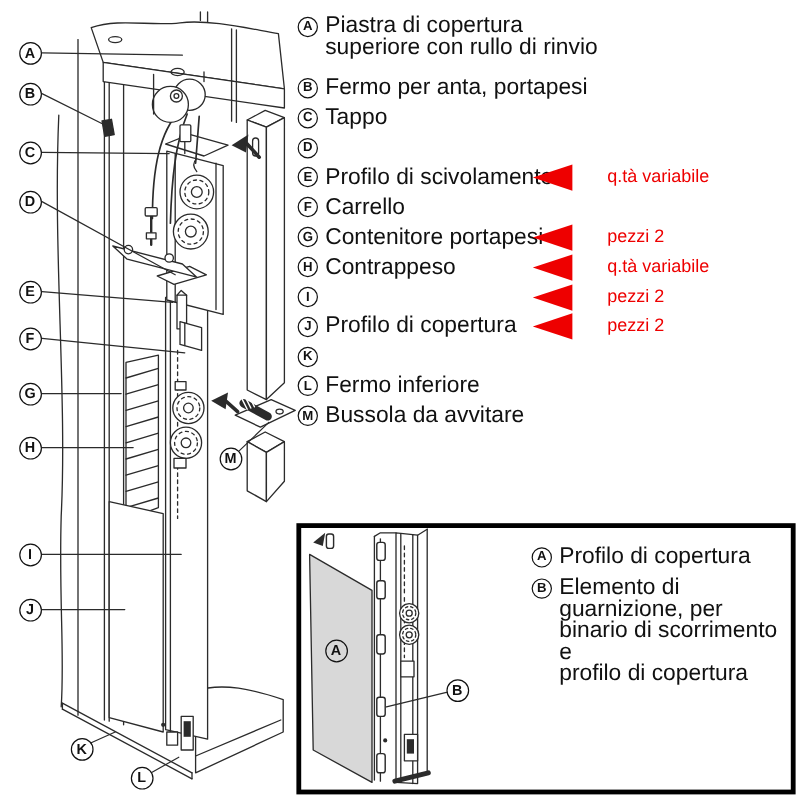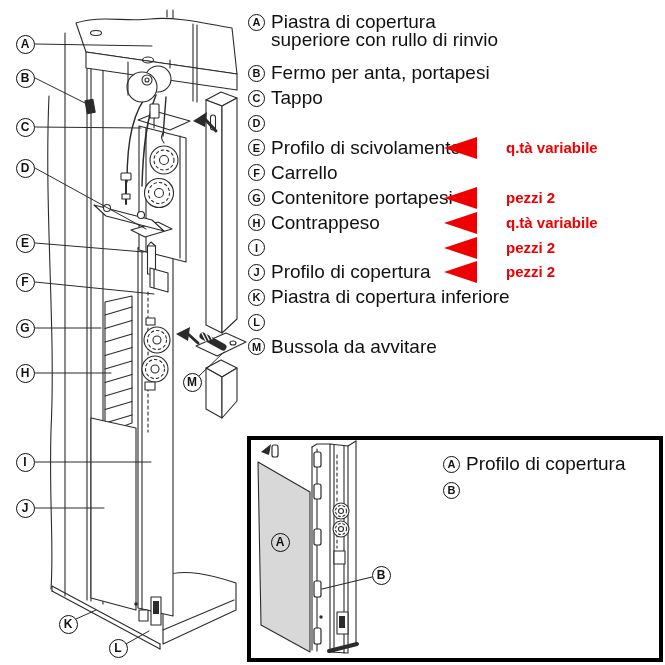--- a/index.html
+++ b/index.html
@@ -24,21 +24,21 @@
   #legend{position:absolute;left:248px;top:13px;width:416px;z-index:3;}
   .legend-row{position:relative;display:flex;gap:6px;margin-bottom:7px;}
   .legend-row:first-child{margin-bottom:15px;}
   .badge{flex:none;width:17px;height:17px;border:1.6px solid var(--txt);border-radius:50%;
     display:flex;align-items:center;justify-content:center;
     font-size:11px;font-weight:bold;background:transparent;margin-top:0.5px;}
   .legend-label{font-size:19px;line-height:18px;white-space:pre-line;}
   .red-arrow{position:absolute;left:196px;top:-2px;width:0;height:0;
     border-top:11px solid transparent;border-bottom:11px solid transparent;
     border-right:33px solid var(--red);}
-  .red-note{position:absolute;left:258px;top:0;color:var(--red);font-size:15px;line-height:18px;font-weight:bold;}
+  .red-note{position:absolute;left:258px;top:0;color:var(--red);font-size:15px;line-height:18px;font-weight:normal;}
 
   
   .callout{position:absolute;width:19px;height:19px;border:1.6px solid var(--txt);border-radius:50%;
     background:#fff;display:flex;align-items:center;justify-content:center;
     font-size:12px;font-weight:bold;z-index:3;}
   .callout.clear{background:transparent;}
 
   
   #inset-legend{position:absolute;left:443px;top:455px;width:215px;z-index:3;}
   .inset-row{display:flex;gap:6px;margin-bottom:8px;}
@@ -266,24 +266,24 @@
         <span class="red-note">pezzi 2</span>
       </div>
       <div class="legend-row">
         <span class="badge">J</span>
         <span class="legend-label">Profilo di copertura</span>
         <span class="red-arrow"></span>
         <span class="red-note">pezzi 2</span>
       </div>
       <div class="legend-row">
         <span class="badge">K</span>
-        <span class="legend-label">Piastra di copertura inferiore</span>
       </div>
       <div class="legend-row">
         <span class="badge">L</span>
+        <span class="legend-label">Fermo inferiore</span>
       </div>
       <div class="legend-row">
         <span class="badge">M</span>
         <span class="legend-label">Bussola da avvitare</span>
       </div>
     </div>
 
   <div id="callouts">
       <div class="callout" style="left: 15.5px; top: 34.5px;">A</div>
       <div class="callout" style="left: 15.5px; top: 68.5px;">B</div>
@@ -302,16 +302,19 @@
       <div class="callout clear" style="left: 371.5px; top: 565.5px;">B</div>
     </div>
 
   <div id="inset-legend">
       <div class="inset-row">
         <span class="badge">A</span>
         <span class="legend-label">Profilo di copertura</span>
       </div>
       <div class="inset-row">
         <span class="badge">B</span>
+        <span class="legend-label">Elemento di guarnizione, per
+binario di scorrimento e
+profilo di copertura</span>
       </div>
     </div>
 
 </div>
 
 </body></html>

